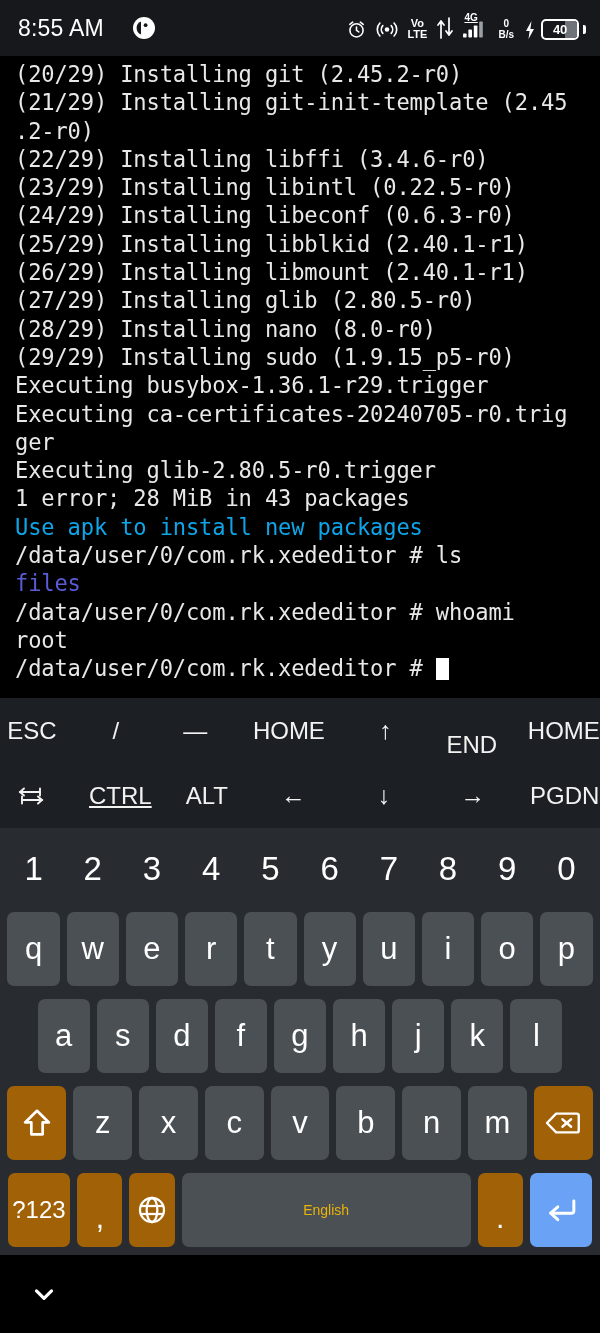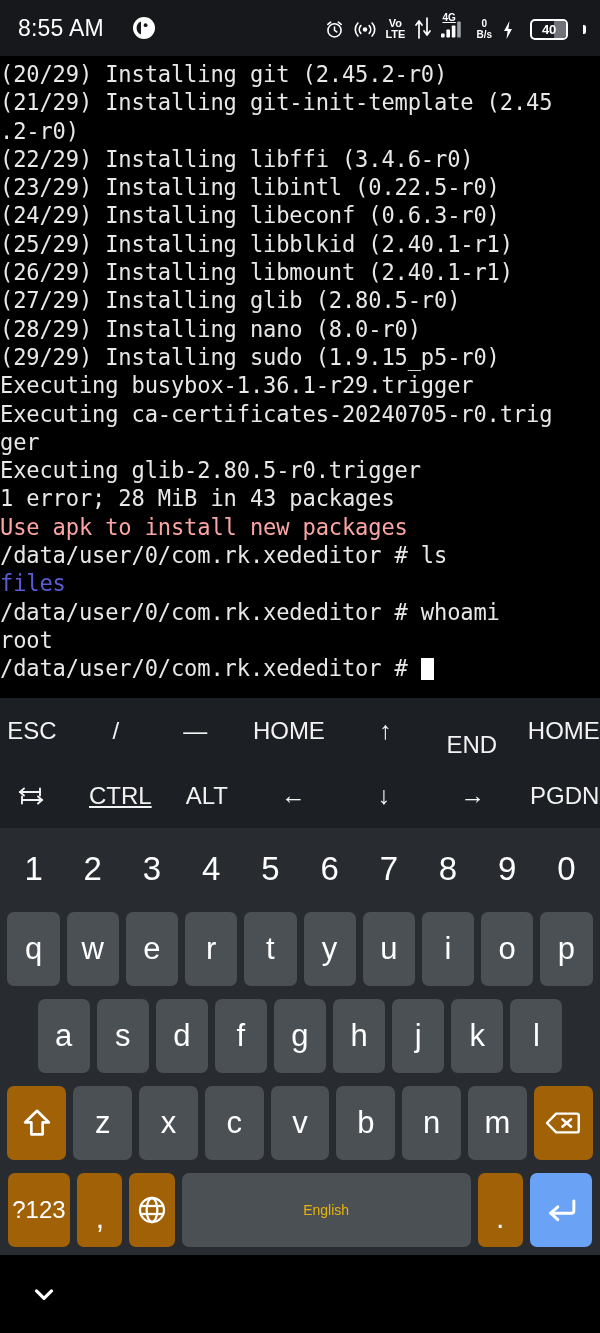--- a/index.html
+++ b/index.html
@@ -79,21 +79,21 @@
     position: absolute;
     top: -3px; left: 1px;
     font-size: 10px;
     font-weight: 700;
     line-height: 1;
     text-decoration: underline;
   }
   .battery {
     display: inline-flex;
     align-items: center;
-    gap: 15px;
+    gap: 4px;
   }
   .batt-body {
     position: relative;
     width: 38px;
     height: 21px;
     border: 2px solid #ffffff;
     border-radius: 5px;
     display: flex;
     align-items: center;
     justify-content: center;
@@ -129,25 +129,25 @@
     box-sizing: border-box;
     overflow: hidden;
     font-family: "DejaVu Sans Mono", "Liberation Mono", monospace;
     font-size: 22.1px;
     line-height: 28.3px;
     color: #e8e8e8;
     white-space: pre;
     letter-spacing: -0.15px;
   }
   .tline {
-    padding-left: 0;
+    padding-left: 15px;
     height: 28.3px;
     white-space: pre;
   }
-  .c-green { color: #fca5a5; }
+  .c-green { color: #0ea5e9; }
   .c-blue  { color: #5b5bd6; }
   .cursor {
     display: inline-block;
     width: 13px;
     height: 22px;
     background: #ffffff;
     vertical-align: -4px;
   }
 
   

